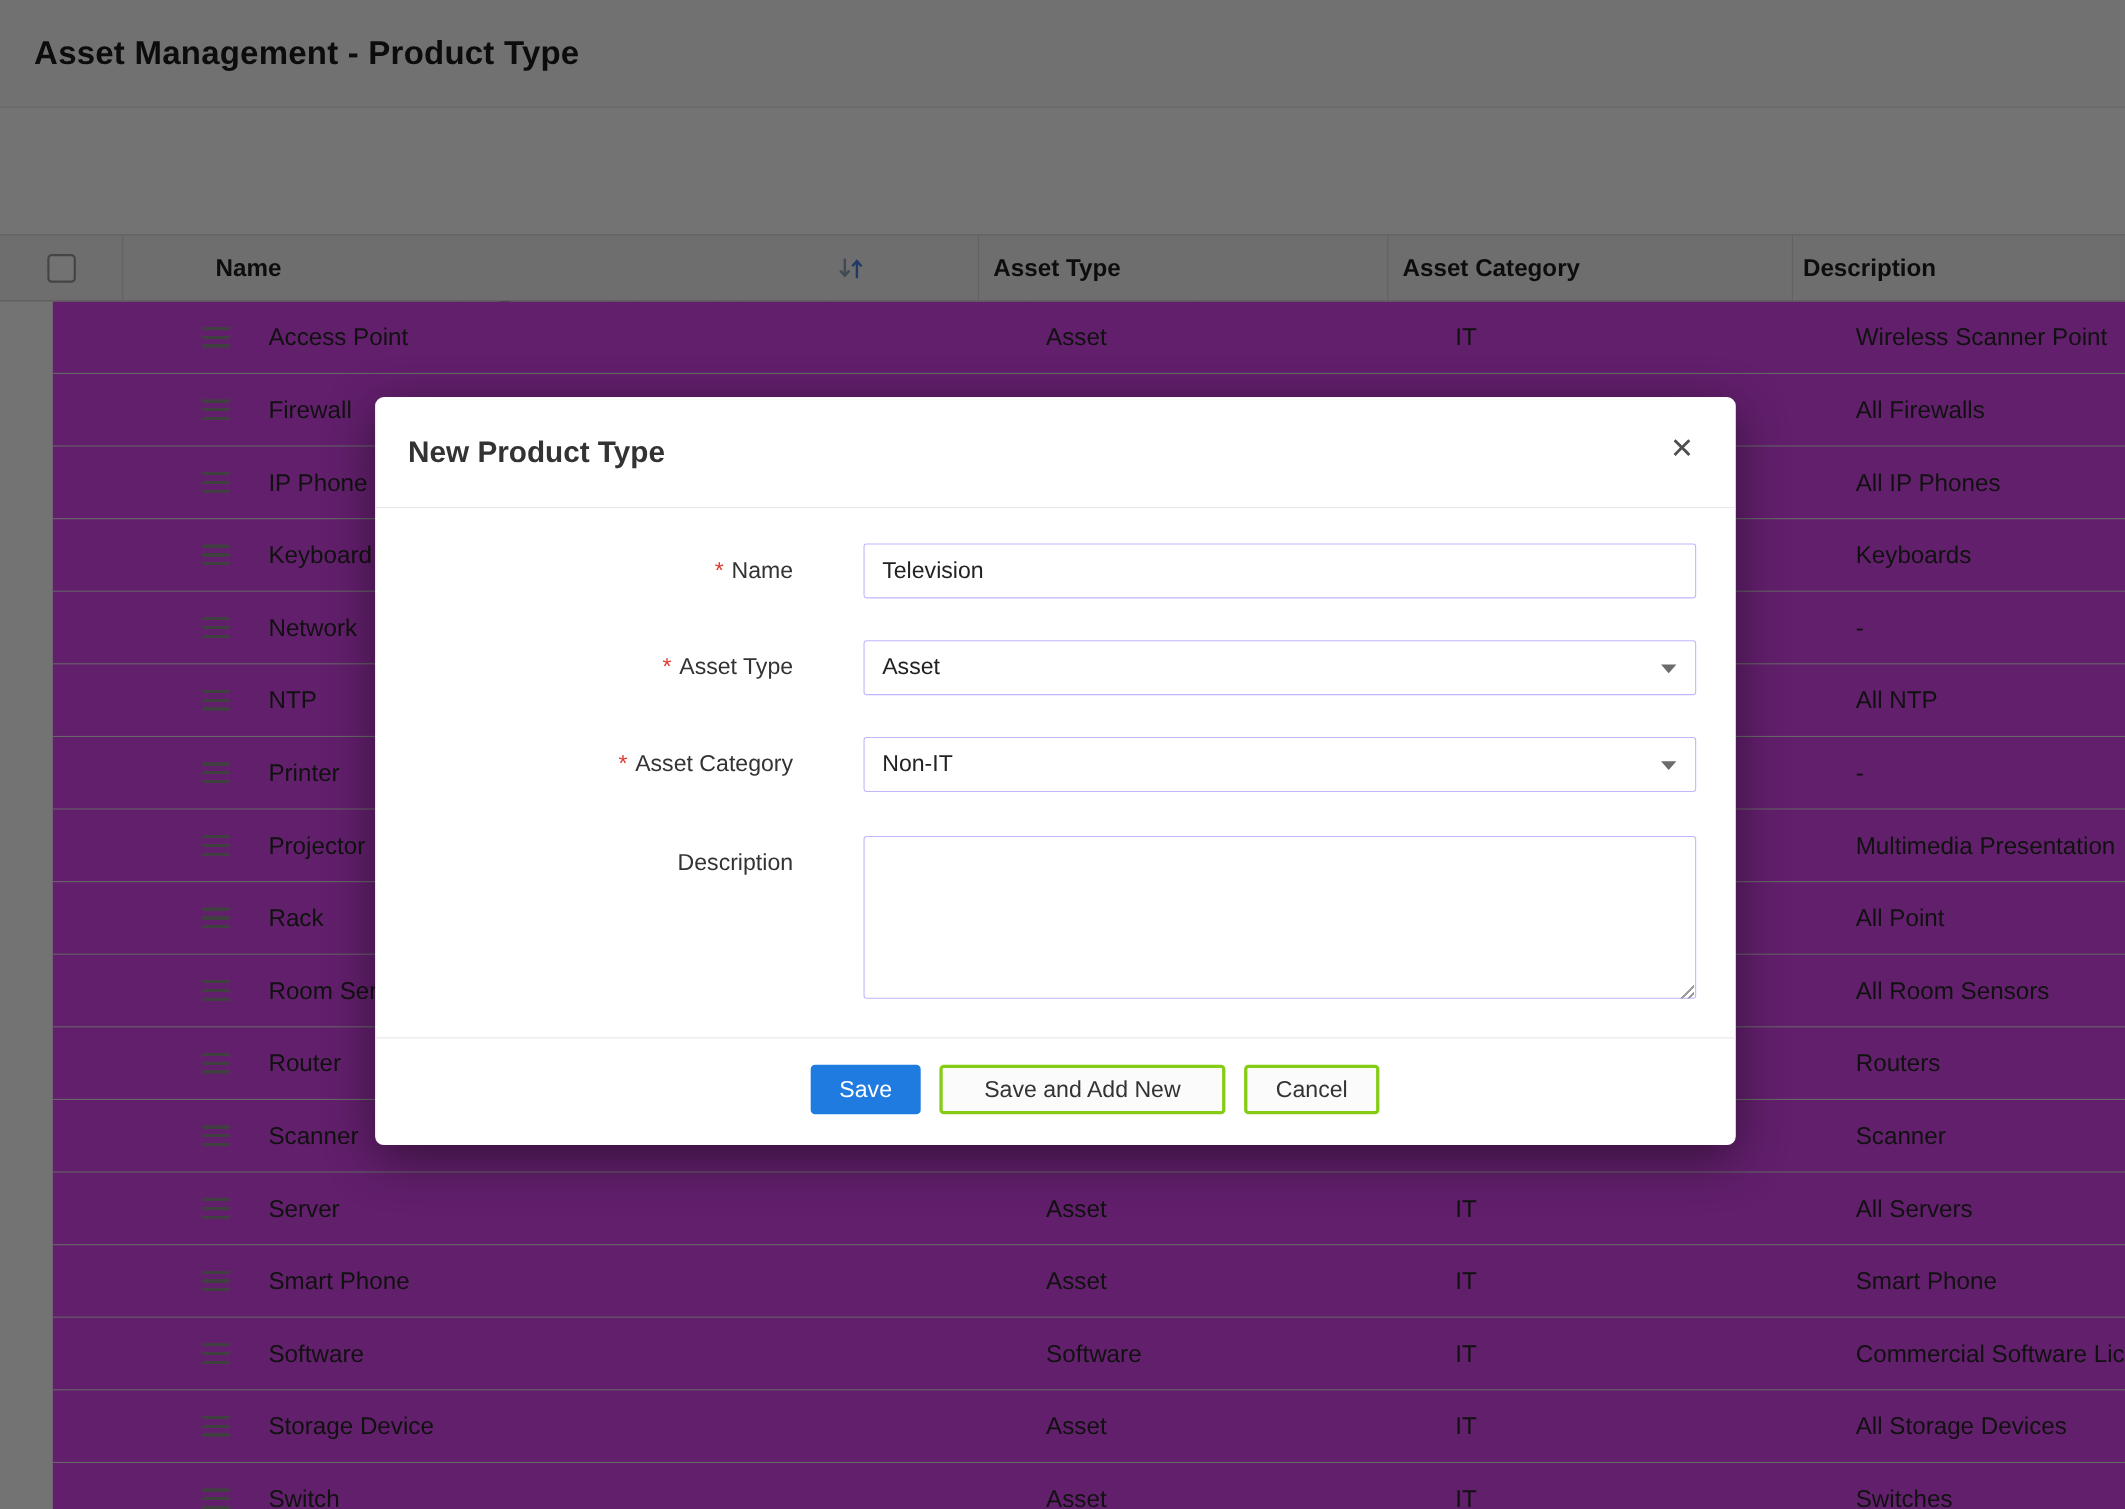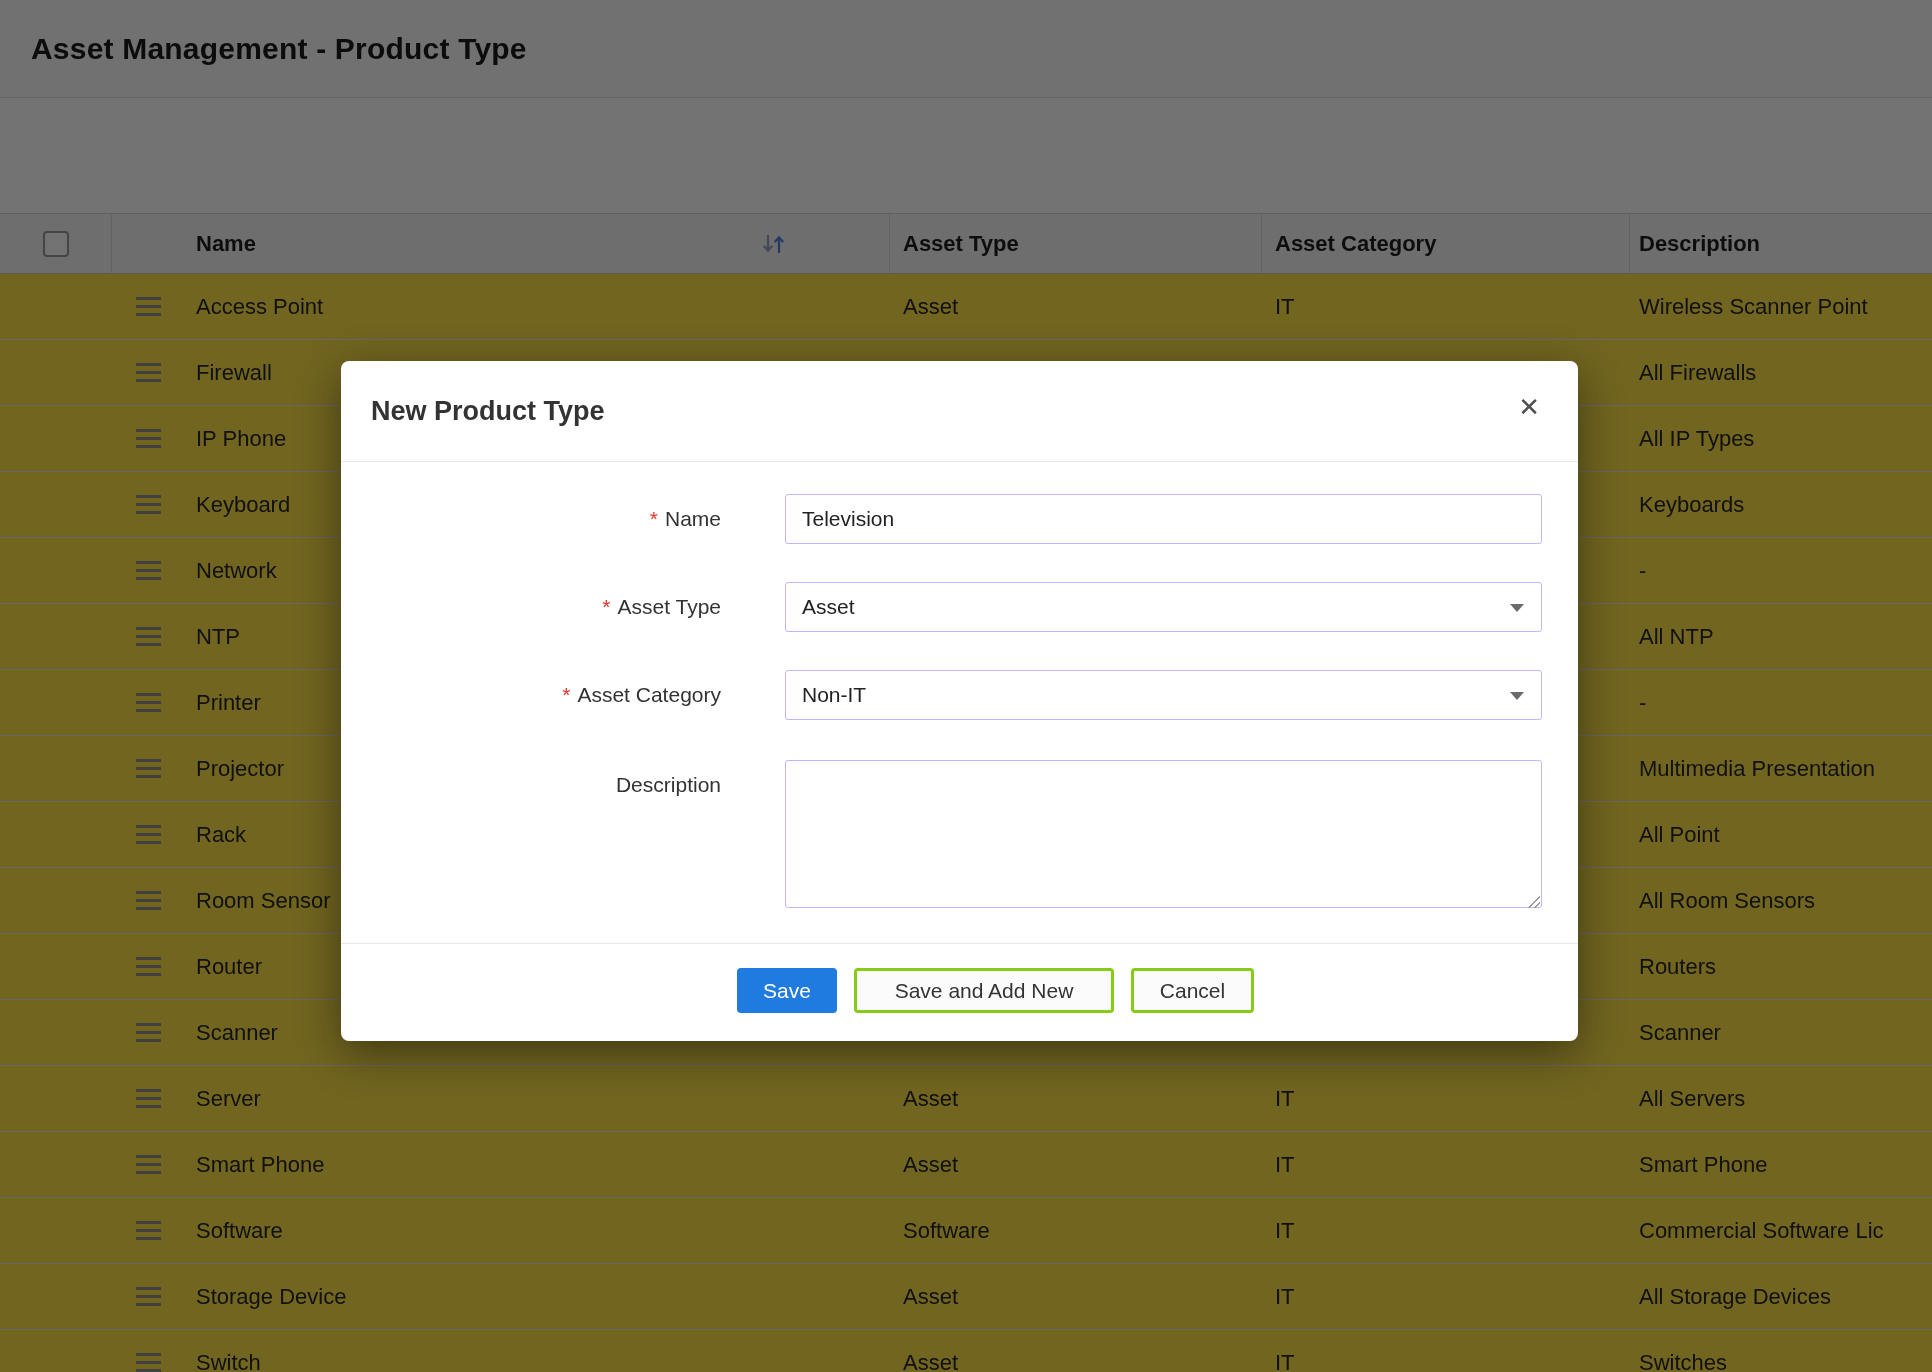--- a/index.html
+++ b/index.html
@@ -64,21 +64,21 @@
   }
   .th { height:100%; display:flex; align-items:center; }
   .th-check { justify-content:center; border-right:1px solid #dadada; }
   .th-name { padding-left:11px; position:relative; border-right:1px solid #dadada; grid-column:3; }
   .th-type, .th-cat { padding-left:13px; border-right:1px solid #dadada; }
   .th-desc { padding-left:9px; }
   .checkbox { width:26px; height:26px; border:2px solid #9a9a9a; border-radius:4px; background:#fdfdfd; cursor:pointer; }
   .sort-icon { position:absolute; left:575px; top:50%; transform:translateY(-50%); }
 
   .tbody { position:absolute; top:274px; left:0; width:100%; height:1098px; overflow:hidden; }
-  .trow { height:66px; border-bottom:1px solid #e4e4e4; font-size:22px; color:#272727; background:#fde047; }
+  .trow { height:66px; border-bottom:1px solid #e4e4e4; font-size:22px; color:#272727; background:#d946ef;margin-left:48px; }
   .c { overflow:hidden; white-space:nowrap; height:100%; display:flex; align-items:center; }
   .c0 { justify-content:center; }
   .c1 { justify-content:center; }
   .c2 { padding-left:11px; }
   .c3 { padding-left:13px; }
   .c4 { padding-left:13px; }
   .c5 { padding-left:9px; }
   .drag {
     width:25px; height:19px; cursor:grab;
     background-image:repeating-linear-gradient(to bottom,#8f8f8f 0 3px,transparent 3px 8px);
@@ -224,21 +224,21 @@
     </div>
 
     <div class="trow grid-row">
       <div class="c c0"></div>
       <div class="c c1">
         <span class="drag"></span>
       </div>
       <div class="c c2">IP Phone</div>
       <div class="c c3"></div>
       <div class="c c4"></div>
-      <div class="c c5">All IP Types</div>
+      <div class="c c5">All IP Phones</div>
     </div>
 
     <div class="trow grid-row">
       <div class="c c0"></div>
       <div class="c c1">
         <span class="drag"></span>
       </div>
       <div class="c c2">Keyboard</div>
       <div class="c c3"></div>
       <div class="c c4"></div>

